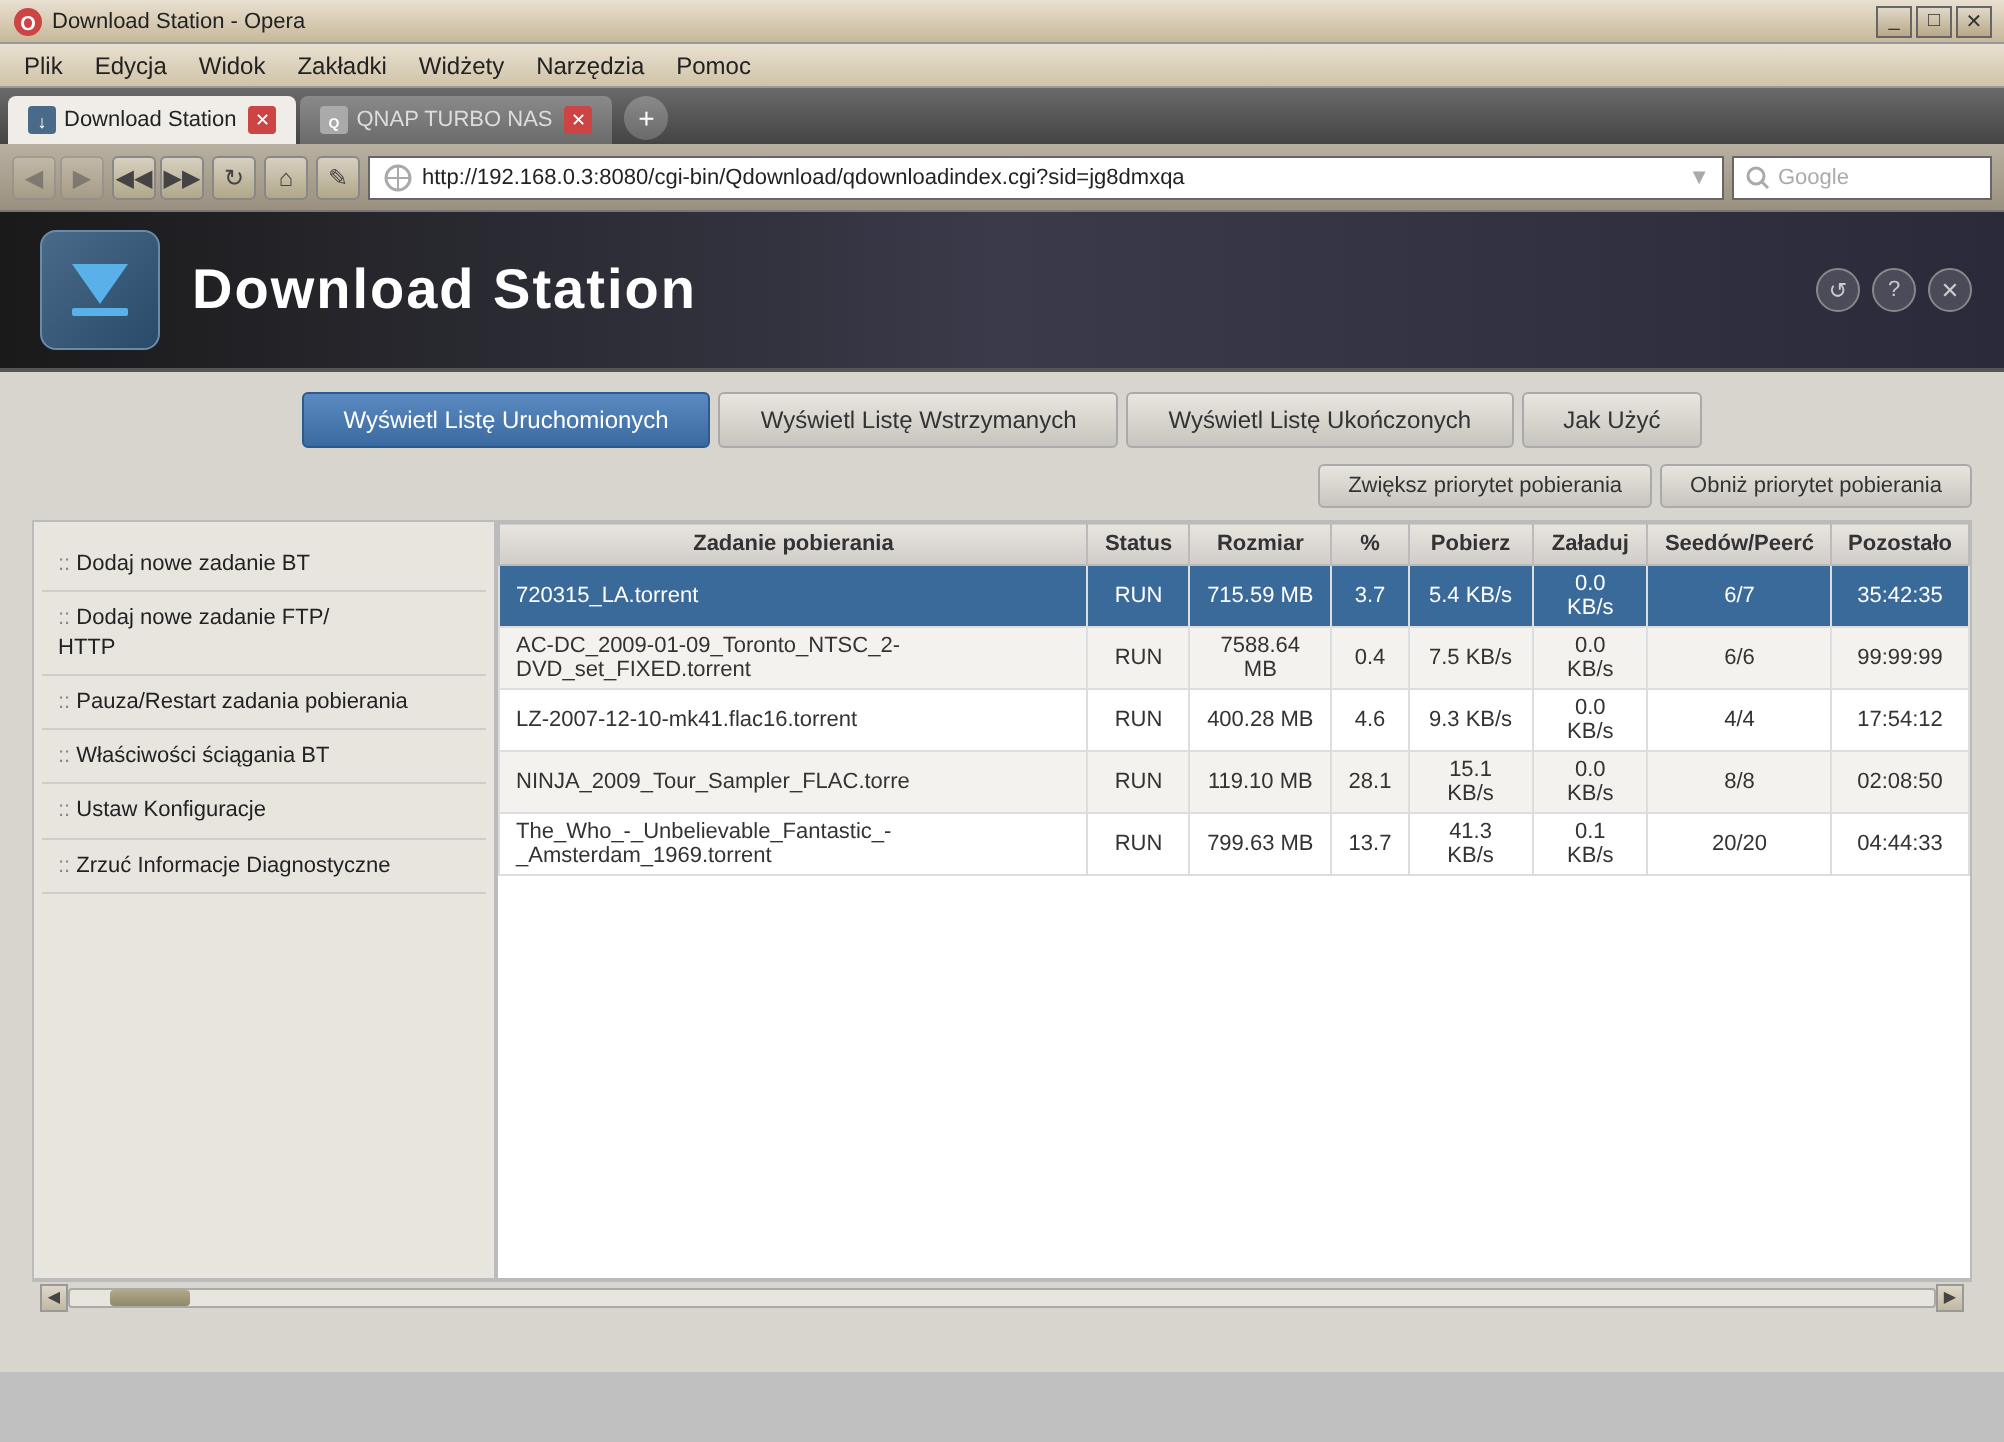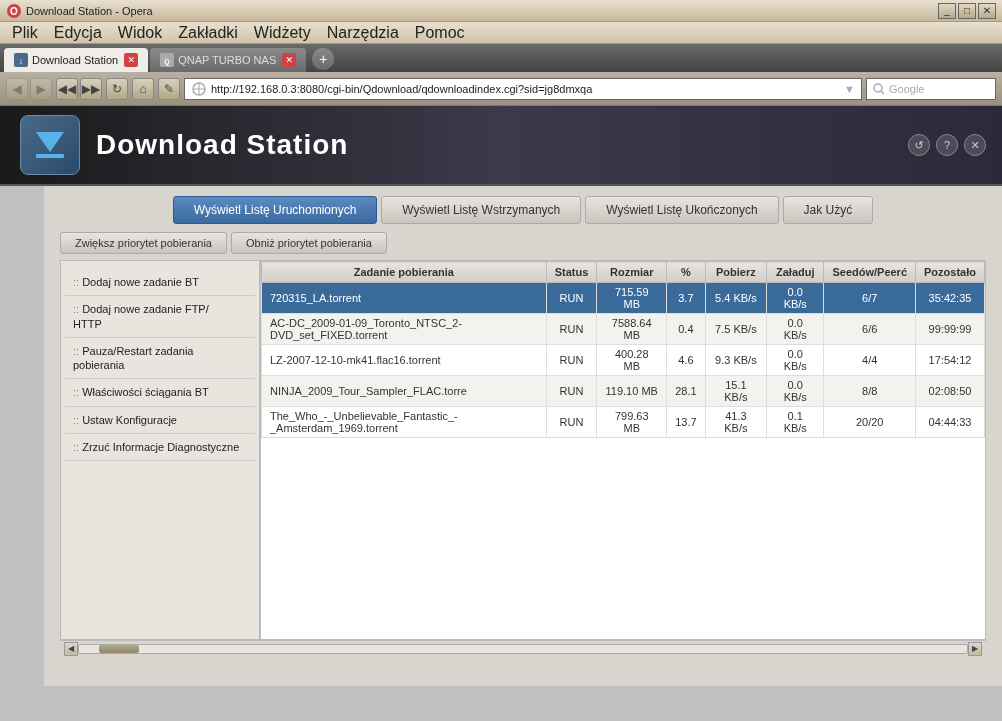--- a/index.html
+++ b/index.html
@@ -28,21 +28,21 @@
     .menubar {
       background: linear-gradient(to bottom, #e8e0d0, #d0c4a8);
       height: 22px;
       display: flex;
       align-items: center;
       padding: 0 4px;
       border-bottom: 1px solid #999;
     }
     .menu-item {
       padding: 2px 8px;
-      font-size: 16px;
+      font-size: 12px;
       color: #222;
       cursor: pointer;
     }
 
     
     .tabbar {
       background: linear-gradient(to bottom, #6a6a6a, #444);
       height: 28px;
       display: flex;
       align-items: flex-end;
@@ -162,21 +162,20 @@
       background: rgba(255,255,255,0.15);
       display: flex; align-items: center; justify-content: center;
       color: #ccc; font-size: 11px; cursor: pointer;
     }
 
     
     .main-content {
       background: #d8d4ce;
       padding: 10px 16px;
       min-height: 500px;
-      margin-left: 44px;
     }
 
     
     .btn-row {
       display: flex;
       gap: 4px;
       margin-bottom: 8px;
       justify-content: center;
     }
     .btn-primary {
@@ -197,41 +196,41 @@
       border-radius: 3px;
       font-size: 12px;
       cursor: pointer;
     }
 
     
     .btn-row2 {
       display: flex;
       gap: 4px;
       margin-bottom: 6px;
-      justify-content: flex-start;
+      justify-content: flex-end;
     }
     .btn-action {
       padding: 4px 14px;
       background: linear-gradient(to bottom, #e8e4de, #c8c4be);
       color: #333;
       border: 1px solid #aaa;
       border-radius: 3px;
       font-size: 11px;
       cursor: pointer;
     }
 
     
     .content-area {
       display: flex;
       gap: 0;
     }
 
     
     .sidebar {
-      width: 200px;
+      width: 232px;
       background: #e8e4de;
       border: 1px solid #bbb;
       padding: 8px 4px;
       flex-shrink: 0;
       min-height: 380px;
     }
     .sidebar-item {
       padding: 6px 8px;
       font-size: 11px;
       color: #222;

